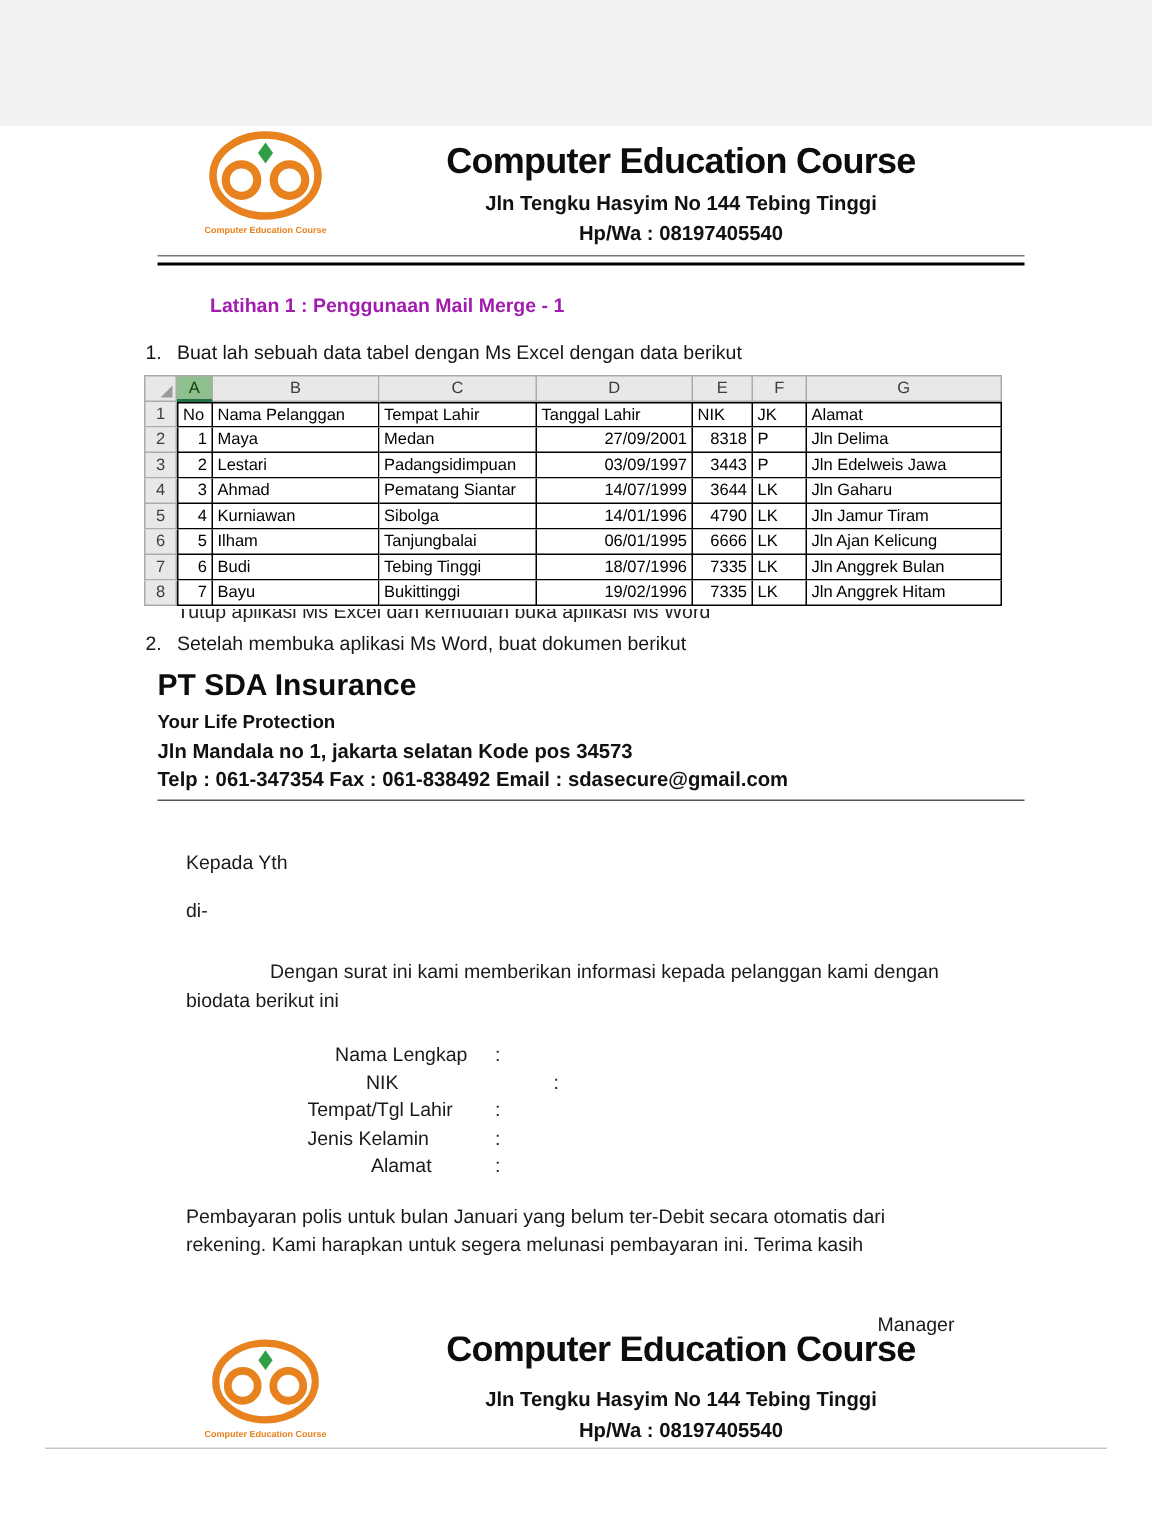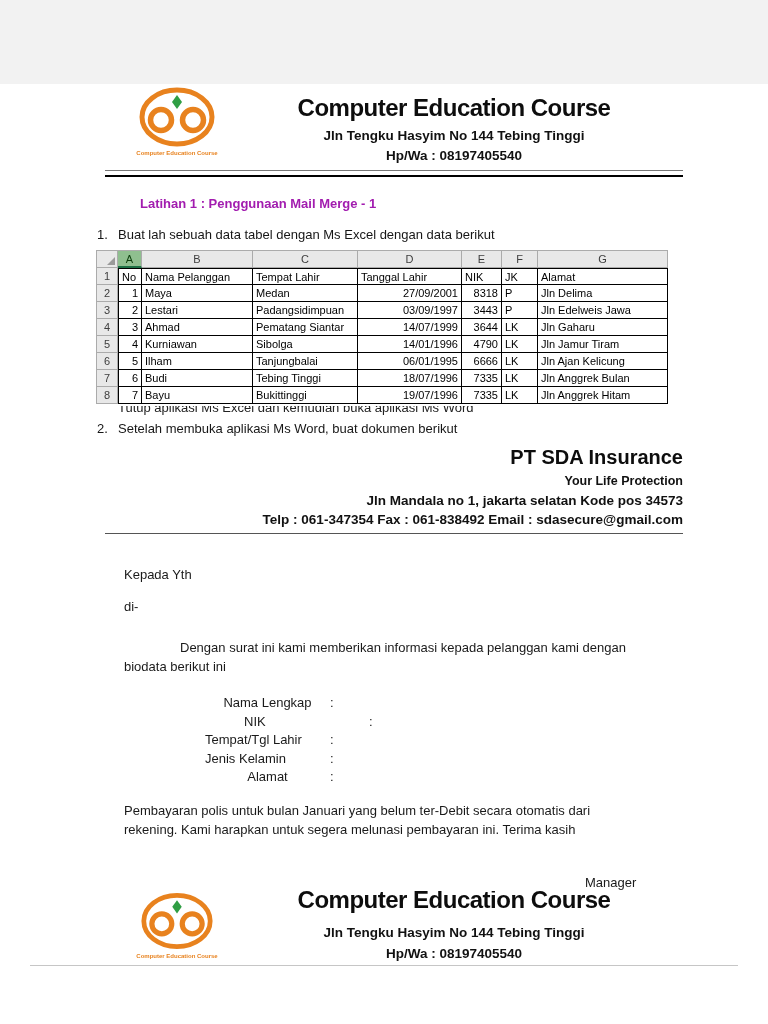--- a/index.html
+++ b/index.html
@@ -52,21 +52,21 @@
   .xl-corner::after{content:"";position:absolute;right:2px;bottom:2px;width:0;height:0;border-bottom:8px solid #9a9a9a;border-left:8px solid transparent;}
   .xl-ch{border-top:1px solid #ababab;}
   .xl-ch.sel{background:var(--excel_green,#8fbf8f);color:#0b3d0b;border-bottom:2px solid #1e7145;}
   .xl-rh{border-left:1px solid #ababab;}
   .xl-c{background:#fff;color:#000;border-right:1px solid #000;border-bottom:1px solid #000;padding:0 3px;text-align:left;}
   .xl-c.bt{border-top:1px solid #000;}
   .xl-c.bl{border-left:1px solid #000;}
   .xl-c.r{text-align:right;}
 
   
-  .ltr-center{position:absolute;left:105px;width:578px;text-align:right;}
+  .ltr-center{position:absolute;left:105px;width:578px;text-align:left;}
   .ltr-company{top:446px;font-size:20px;font-weight:bold;color:#0d0d0d;}
   .ltr-tagline{top:474px;font-size:12.5px;font-weight:bold;}
   .ltr-addr{top:493px;font-size:13.5px;font-weight:bold;}
   .ltr-contact{top:512px;font-size:13.5px;font-weight:bold;}
   .ltr-rule{position:absolute;left:105px;top:533px;width:578px;border-top:1px solid #555;}
   .ltr-line{position:absolute;font-size:13px;color:#1a1a1a;white-space:nowrap;}
   .fld{position:absolute;left:205px;font-size:13px;color:#1a1a1a;}
   .fld .fld-label{display:inline-block;width:125px;}
 </style>
 </head>
@@ -165,21 +165,21 @@
   <div class="xl-c">Tebing Tinggi</div>
   <div class="xl-c r">18/07/1996</div>
   <div class="xl-c r">7335</div>
   <div class="xl-c">LK</div>
   <div class="xl-c">Jln Anggrek Bulan</div>
 
   <div class="xl-rh">8</div>
   <div class="xl-c bl r">7</div>
   <div class="xl-c">Bayu</div>
   <div class="xl-c">Bukittinggi</div>
-  <div class="xl-c r">19/07/1996</div>
+  <div class="xl-c r">19/02/1996</div>
   <div class="xl-c r">7335</div>
   <div class="xl-c">LK</div>
   <div class="xl-c">Jln Anggrek Hitam</div>
 </div>
 
 <div class="cut-wrap">
   <span class="cut">Tutup aplikasi Ms Excel dan kemudian buka aplikasi Ms Word</span>
 </div>
 
 <div class="step s2">

